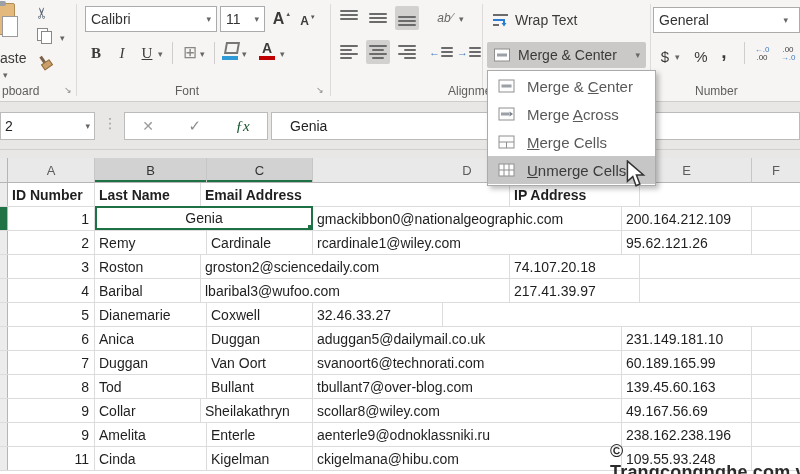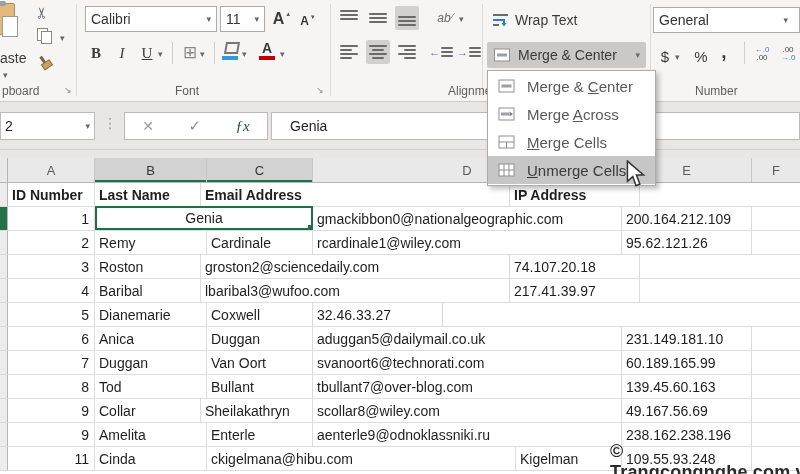--- a/index.html
+++ b/index.html
@@ -367,22 +367,22 @@
           <div class="gc cb">Amelita</div>
           <div class="gc cc">Enterle</div>
           <div class="gc cd">aenterle9@odnoklassniki.ru</div>
           <div class="gc ce">238.162.238.196</div>
           <div class="gc cf"></div>
         </div>
         <div class="grow">
           <div class="gc rh"></div>
           <div class="gc ca num">11</div>
           <div class="gc cb">Cinda</div>
+          <div class="gc cc">Kigelman</div>
           <div class="gc cd">ckigelmana@hibu.com</div>
-          <div class="gc cc">Kigelman</div>
           <div class="gc ce">109.55.93.248</div>
           <div class="gc cf"></div>
         </div>
       </div>
   </div>
 
   <div class="menu">
     <div class="mitem">
       <svg width="19" height="16" viewBox="0 0 18 16">
         <rect x="1.5" y="2" width="15" height="12" fill="#fdfdfd" stroke="#8f8f8f"></rect>

